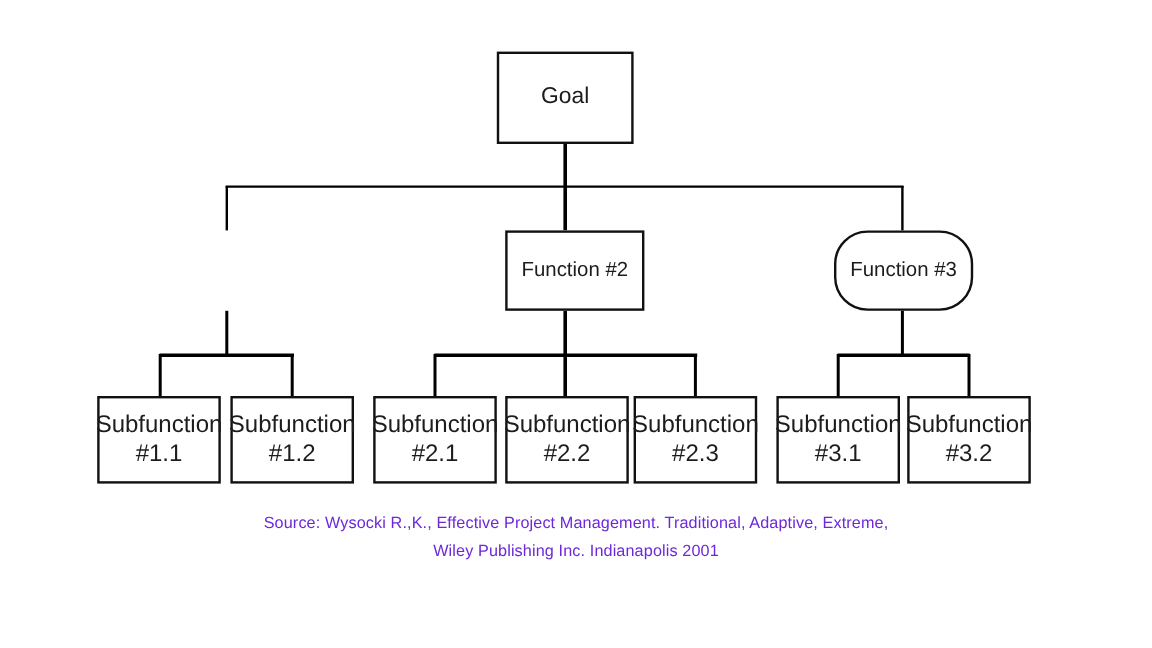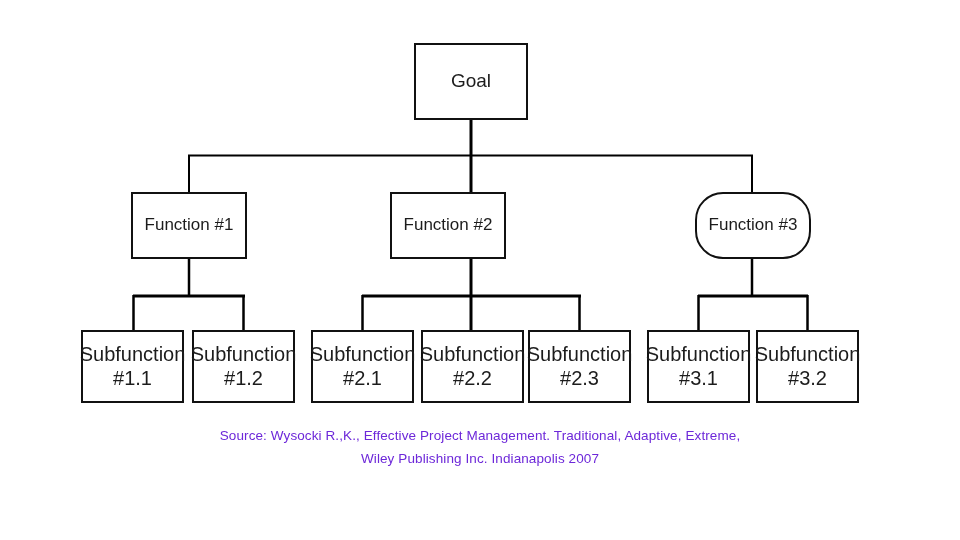--- a/index.html
+++ b/index.html
@@ -58,21 +58,21 @@
     font-size: 19px;
   }
 
   .node-function {
     top: 192px;
     width: 116px;
     height: 67px;
     font-size: 17px;
   }
   .fn1 { left: 131px; }
-  .fn2 { left: 390px; }
+  .fn2 { left: 421px; }
   .fn3 { left: 695px; border-radius: 28px; }
 
   .node-sub {
     top: 330px;
     width: 103px;
     height: 73px;
     font-size: 20px;
     border-width: 2.5px;
   }
   .sub-1-1 { left: 81px; }
@@ -135,23 +135,20 @@
       <line x1="698" y1="296" x2="808" y2="296" stroke-width="3"></line>
       <line x1="698.5" y1="295" x2="698.5" y2="330" stroke-width="2.5"></line>
       <line x1="807.5" y1="295" x2="807.5" y2="330" stroke-width="2.5"></line>
     </g>
   </svg>
 
   <div class="node node-goal">
     <span class="node-label">Goal</span>
   </div>
 
-  <div class="node node-function fn1">
-    <span class="node-label">Function #1</span>
-  </div>
   <div class="node node-function fn2">
     <span class="node-label">Function #2</span>
   </div>
   <div class="node node-function fn3">
     <span class="node-label">Function #3</span>
   </div>
 
   <div class="node node-sub sub-1-1">
     <span class="node-label">Subfunction
 #1.1</span>
@@ -176,16 +173,16 @@
     <span class="node-label">Subfunction
 #3.1</span>
   </div>
   <div class="node node-sub sub-3-2">
     <span class="node-label">Subfunction
 #3.2</span>
   </div>
 
   <div class="caption">
     <span class="caption-line">Source: Wysocki R.,K., Effective Project Management. Traditional, Adaptive, Extreme,</span>
-    <span class="caption-line">Wiley Publishing Inc. Indianapolis 2007</span>
+    <span class="caption-line">Wiley Publishing Inc. Indianapolis 2001</span>
   </div>
 
 </div>
 
 </body></html>

